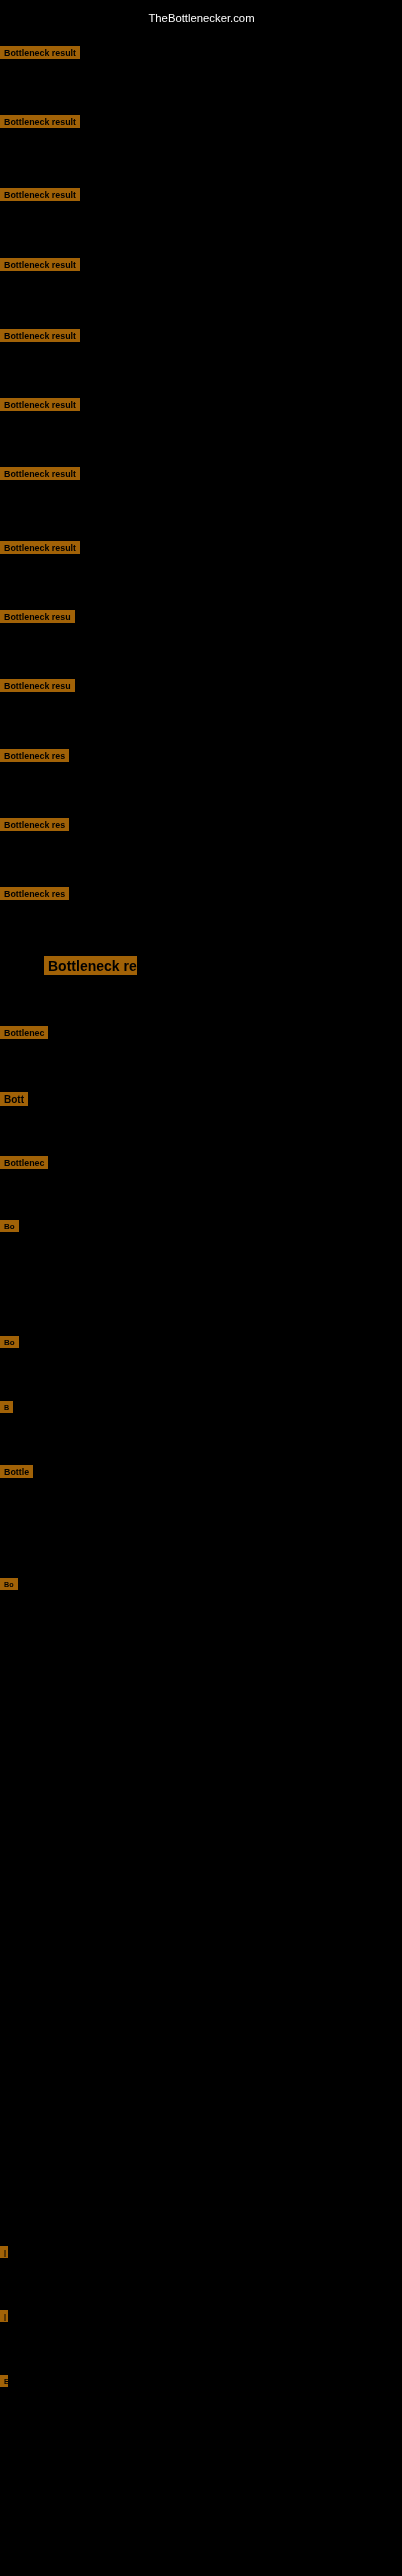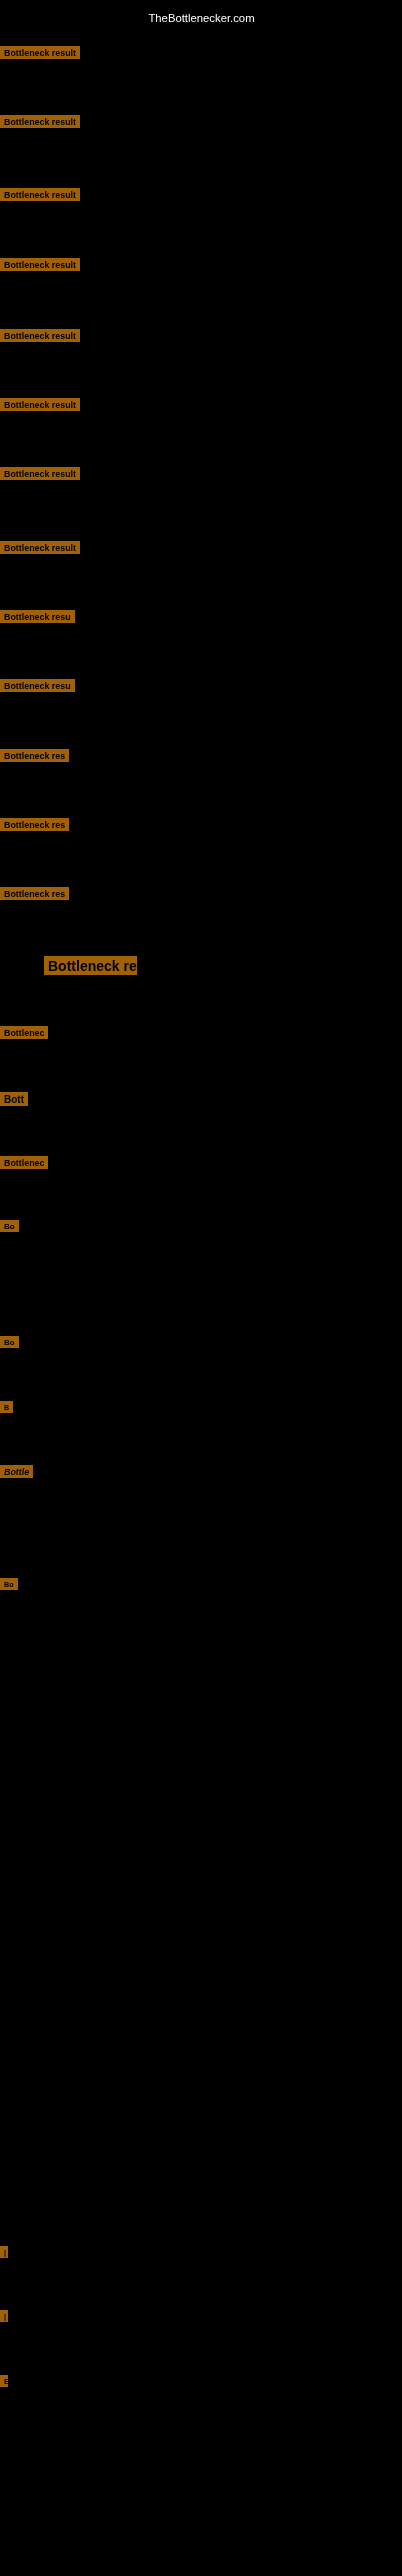--- a/index.html
+++ b/index.html
@@ -58,19 +58,19 @@
     <div class="badge-container" style="top: 749px; max-width: 103px;"><span class="bottleneck-badge" style="max-width: 103px; font-size: 8.9px;">Bottleneck res</span></div>
     <div class="badge-container" style="top: 818px; max-width: 100px;"><span class="bottleneck-badge" style="max-width: 100px; font-size: 8.9px;">Bottleneck res</span></div>
     <div class="badge-container" style="top: 887px; max-width: 97px;"><span class="bottleneck-badge" style="max-width: 97px; font-size: 8.9px;">Bottleneck res</span></div>
     <div class="badge-container" style="top: 956px; max-width: 93px;"><span class="bottleneck-badge" style="max-width: 93px; font-size: 14px; margin-left: 44px;">Bottleneck re</span></div>
     <div class="badge-container" style="top: 1026px; max-width: 72px;"><span class="bottleneck-badge" style="max-width: 72px; font-size: 8.9px;">Bottlenec</span></div>
     <div class="badge-container" style="top: 1092px; max-width: 44px;"><span class="bottleneck-badge" style="max-width: 44px; font-size: 10px;">Bott</span></div>
     <div class="badge-container" style="top: 1156px; max-width: 64px;"><span class="bottleneck-badge" style="max-width: 64px; font-size: 8.9px;">Bottlenec</span></div>
     <div class="badge-container" style="top: 1220px; max-width: 24px;"><span class="bottleneck-badge" style="max-width: 24px; font-size: 8px;">Bo</span></div>
     <div class="badge-container" style="top: 1336px; max-width: 24px;"><span class="bottleneck-badge" style="max-width: 24px; font-size: 8px;">Bo</span></div>
     <div class="badge-container" style="top: 1401px; max-width: 16px;"><span class="bottleneck-badge" style="max-width: 16px; font-size: 7.2px;">B</span></div>
-    <div class="badge-container" style="top: 1465px; max-width: 48px;"><span class="bottleneck-badge" style="max-width: 48px; font-size: 8.9px; font-style: italic;">Bottle</span></div>
+    <div class="badge-container" style="top: 1465px; max-width: 48px;"><span class="bottleneck-badge" style="max-width: 48px; font-size: 8.9px;">Bottle</span></div>
     <div class="badge-container" style="top: 1578px; max-width: 20px;"><span class="bottleneck-badge" style="max-width: 20px; font-size: 7.2px;">Bo</span></div>
     <div class="badge-container" style="top: 2246px; max-width: 6.4px;"><span class="bottleneck-badge" style="max-width: 6.4px; font-size: 7.2px;">|</span></div>
     <div class="badge-container" style="top: 2310px; max-width: 6.4px;"><span class="bottleneck-badge" style="max-width: 6.4px; font-size: 7.2px;">|</span></div>
     <div class="badge-container" style="top: 2375px; max-width: 6.4px;"><span class="bottleneck-badge" style="max-width: 6.4px; font-size: 7.2px;">E</span></div>
   </div>
 
 
 </body></html>

